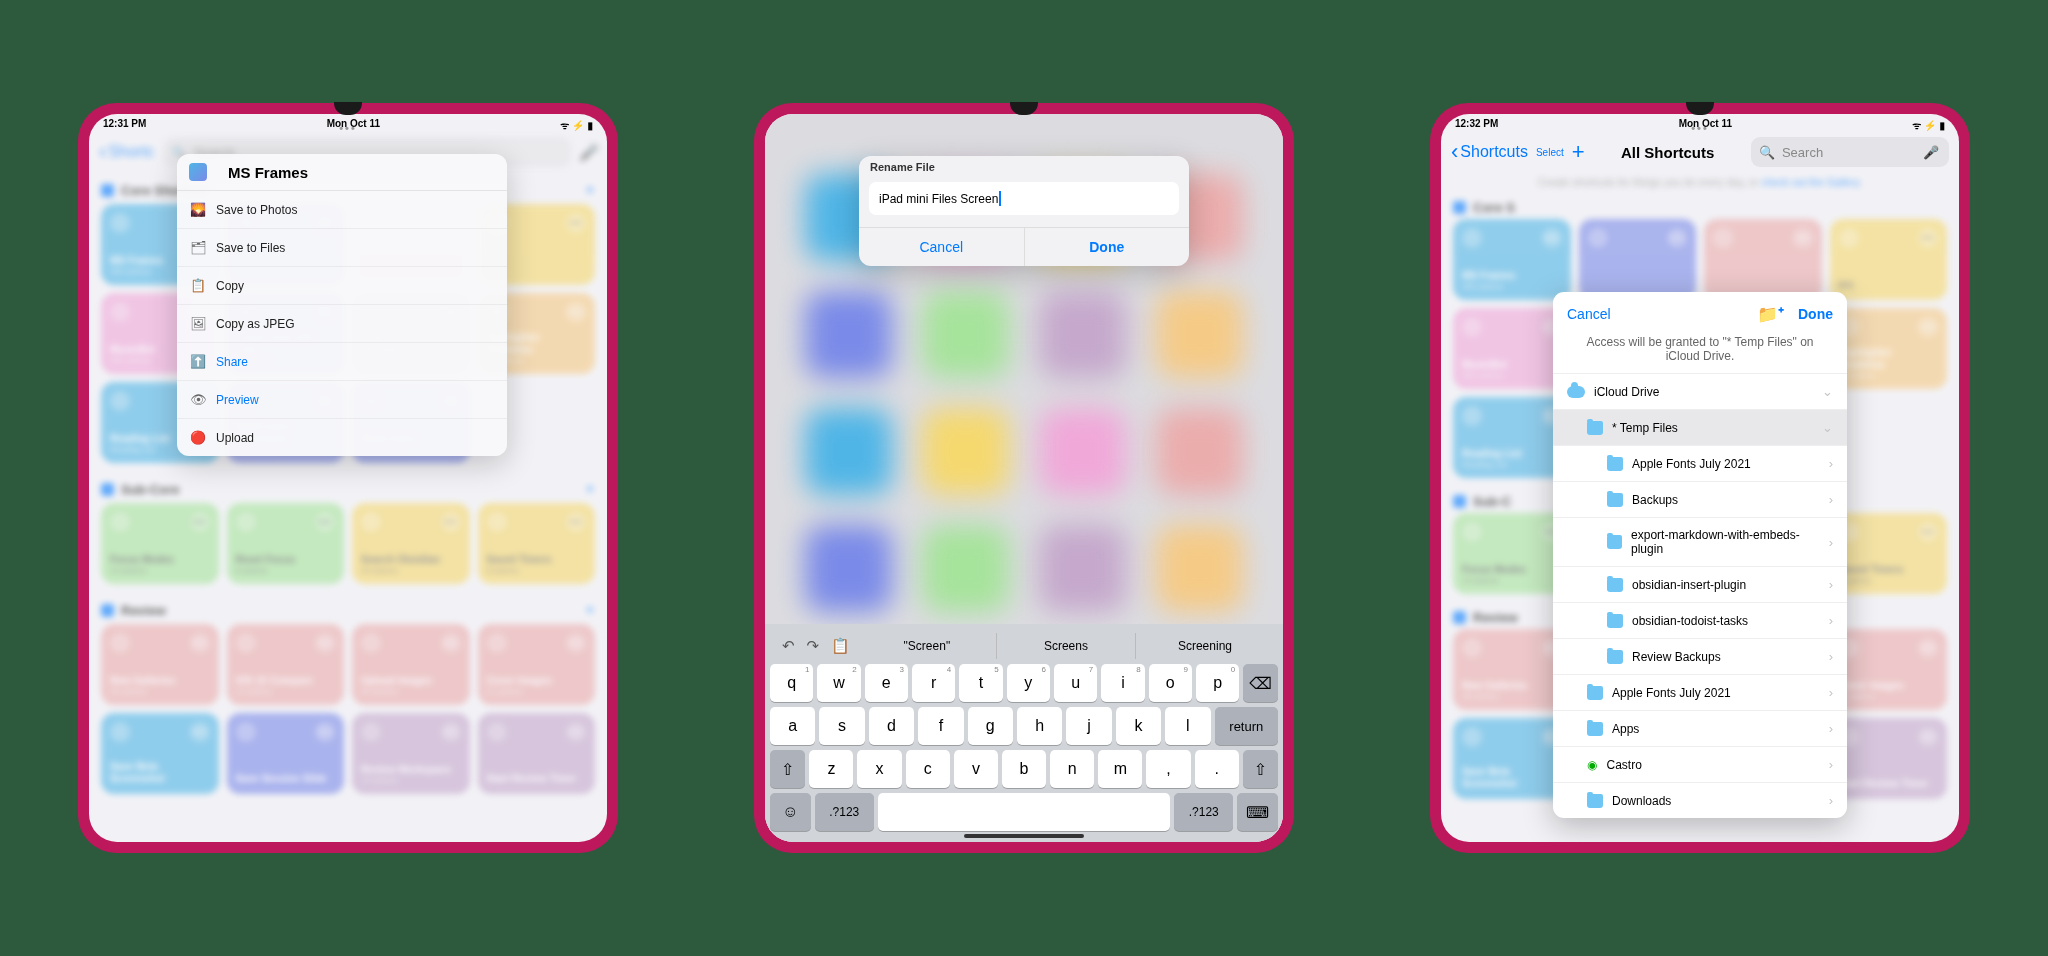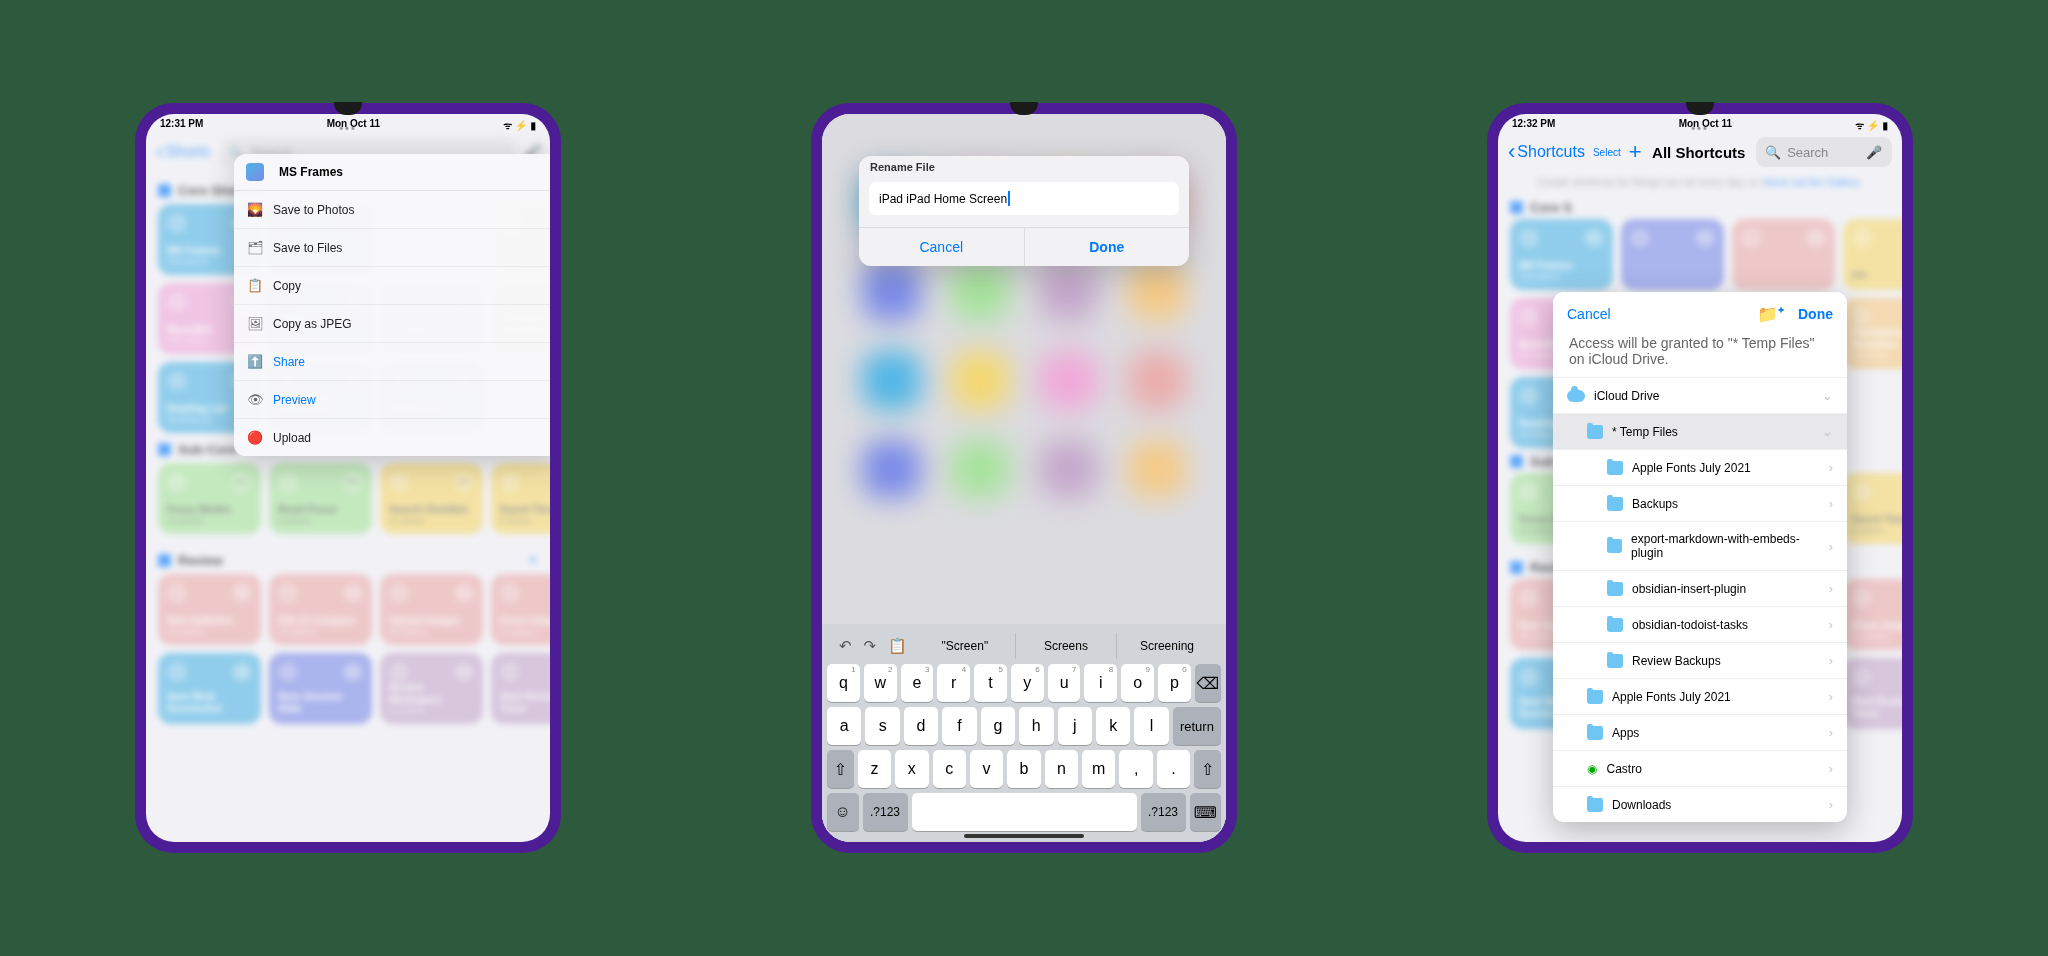--- a/index.html
+++ b/index.html
@@ -1,17 +1,17 @@
 <!DOCTYPE html>
 <html><head>
 <meta charset="utf-8">
 <style>
 *{margin:0;padding:0;box-sizing:border-box;font-family:-apple-system,BlinkMacSystemFont,'Helvetica Neue',sans-serif;-webkit-font-smoothing:antialiased}
 body{background:#2d5a3d;width:2048px;height:956px;display:flex;justify-content:space-around;align-items:center;padding:0 10px}
-.ipad{width:426px;height:750px;background:#4c1d95;border-radius:38px;padding:11px;position:relative}
+.ipad{width:540px;height:750px;background:#be185d;border-radius:38px;padding:11px;position:relative}
 .cam{position:absolute;top:-1px;left:50%;transform:translateX(-50%);width:28px;height:13px;background:#1a1a1a;border-radius:0 0 12px 12px;z-index:100}
 .scr{width:100%;height:100%;background:#f2f2f6;border-radius:28px;overflow:hidden;position:relative}
 .sb{height:18px;display:flex;justify-content:space-between;padding:4px 14px 0;font-size:10px;font-weight:600;color:#000}
 .dots{position:absolute;top:8px;left:50%;transform:translateX(-50%);letter-spacing:2px;color:#999;font-size:11px}
 .tb{height:40px;display:flex;align-items:center;padding:0 10px;gap:8px}
 .back{color:#007aff;font-size:16px;display:flex;align-items:center;gap:2px}
 .back::before{content:'‹';font-size:22px}
 .sel{color:#007aff;font-size:10px}
 .add{color:#007aff;font-size:22px;font-weight:300}
 .ttl{font-size:15px;font-weight:600;flex:1;text-align:center}
@@ -25,21 +25,21 @@
 .secadd{margin-left:auto;color:#007aff;font-size:17px;font-weight:400}
 .grid{display:grid;grid-template-columns:repeat(4,1fr);gap:8px;padding:0 12px 8px}
 .tile{aspect-ratio:1.45;border-radius:13px;padding:9px;color:#fff;position:relative;display:flex;flex-direction:column;justify-content:space-between}
 .tile .ti{width:20px;height:20px;background:rgba(255,255,255,.3);border-radius:10px}
 .tile .d3{position:absolute;top:9px;right:9px;width:20px;height:20px;background:rgba(255,255,255,.3);border-radius:10px;display:flex;align-items:center;justify-content:center;font-size:9px;letter-spacing:1px}
 .tile .tn{font-size:10px;font-weight:600;line-height:1.2}
 .tile .ta{font-size:8px;opacity:.85}
 .c0{background:#4fb5e6}.c1{background:#7a8ae8}.c3{background:#f5d86e;color:#666}.c4{background:#a6e39b;color:#555}.c5{background:#f0a8d9}.c6{background:#c5a8cc}.c7{background:#ebacac}.c8{background:#f5ca86}
 
 .pop1{position:absolute;top:40px;left:88px;width:330px;background:rgba(248,248,250,.97);border-radius:12px;box-shadow:0 8px 30px rgba(0,0,0,.2);overflow:hidden;z-index:50}
-.ph{display:flex;align-items:center;gap:15px;padding:9px 12px;font-size:12px;font-weight:600;border-bottom:1px solid #e3e3e6}
+.ph{display:flex;align-items:center;gap:21px;padding:9px 12px;font-size:15px;font-weight:600;border-bottom:1px solid #e3e3e6}
 .ph .pi{width:18px;height:18px;background:linear-gradient(135deg,#4fb5e6,#7a8ae8);border-radius:4px}
 .prow{display:flex;align-items:center;gap:10px;padding:11px 14px;font-size:12px;color:#222;border-bottom:1px solid rgba(0,0,0,.05)}
 .prow:last-child{border:0}
 .prow .ic{width:15px;height:15px;display:flex;align-items:center;justify-content:center;font-size:13px;color:#666}
 .pblue{color:#007aff}
 
 .blur2{position:absolute;inset:0;background:#dcdce0;z-index:10}
 .bgrid{display:grid;grid-template-columns:repeat(4,1fr);gap:30px;padding:60px 40px;filter:blur(14px)}
 .bc{aspect-ratio:1;border-radius:18px}
 .dlg2{position:absolute;top:42px;left:50%;transform:translateX(-50%);width:330px;background:#f2f2f5;border-radius:12px;box-shadow:0 8px 30px rgba(0,0,0,.2);overflow:hidden;z-index:50}
@@ -63,21 +63,21 @@
 .sug{display:flex;background:#d1d4d9;padding:5px 6px;gap:0;align-items:center;font-size:12px}
 .sg{flex:1;text-align:center;padding:6px}
 .sg+.sg{border-left:1px solid #bbb}
 .sgb{display:flex;gap:12px;padding:0 8px;color:#555;font-size:15px}
 .hi{position:absolute;bottom:4px;left:50%;transform:translateX(-50%);width:120px;height:4px;background:#333;border-radius:3px;z-index:70}
 
 .fp{position:absolute;top:178px;left:50%;transform:translateX(-50%);width:294px;background:#fff;border-radius:11px;box-shadow:0 8px 30px rgba(0,0,0,.25);overflow:hidden;z-index:50;font-size:12px}
 .fph{display:flex;justify-content:space-between;align-items:center;padding:10px 14px}
 .fph .l,.fph .r{color:#007aff;font-size:14px}
 .fph .r{font-weight:600;display:flex;gap:14px;align-items:center}
-.fmsg{font-size:14px;color:#666;padding:0 16px 10px}
+.fmsg{text-align:center;font-size:12px;color:#666;padding:0 16px 10px}
 .fr{display:flex;align-items:center;gap:9px;padding:10px 14px;border-top:1px solid #eee}
 .fr .fi{width:16px;height:14px}
 .fldr{background:#6fc6f5;border-radius:2px 2px 3px 3px;position:relative}
 .fldr::before{content:'';position:absolute;top:-2px;left:0;width:6px;height:3px;background:#6fc6f5;border-radius:2px 2px 0 0}
 .fr .chev{margin-left:auto;color:#c5c5c8;font-size:13px}
 .fsel{background:#e8e8ea}
 .i1{padding-left:34px}.i2{padding-left:54px}
 .cloud{width:18px;height:12px;background:#6fc6f5;border-radius:6px;position:relative}
 .cloud::before{content:'';position:absolute;top:-4px;left:4px;width:7px;height:7px;background:#6fc6f5;border-radius:50%}
 </style>
@@ -364,21 +364,21 @@
           <div class="bc c7"></div>
           <div class="bc c1"></div>
           <div class="bc c4"></div>
           <div class="bc c6"></div>
           <div class="bc c8"></div>
         </div>
 </div>
 <div class="dlg2">
 <div class="dt">Rename File</div>
 <div class="din">
-          <span>iPad iPad Home Screen</span>
+          <span>iPad mini Files Screen</span>
           <span class="cursor"></span>
         </div>
 <div class="dbtns">
           <div class="dbtn">Cancel</div>
           <div class="dbtn">Done</div>
         </div>
 </div>
 <div class="kb">
 <div class="sug">
           <div class="sgb">

